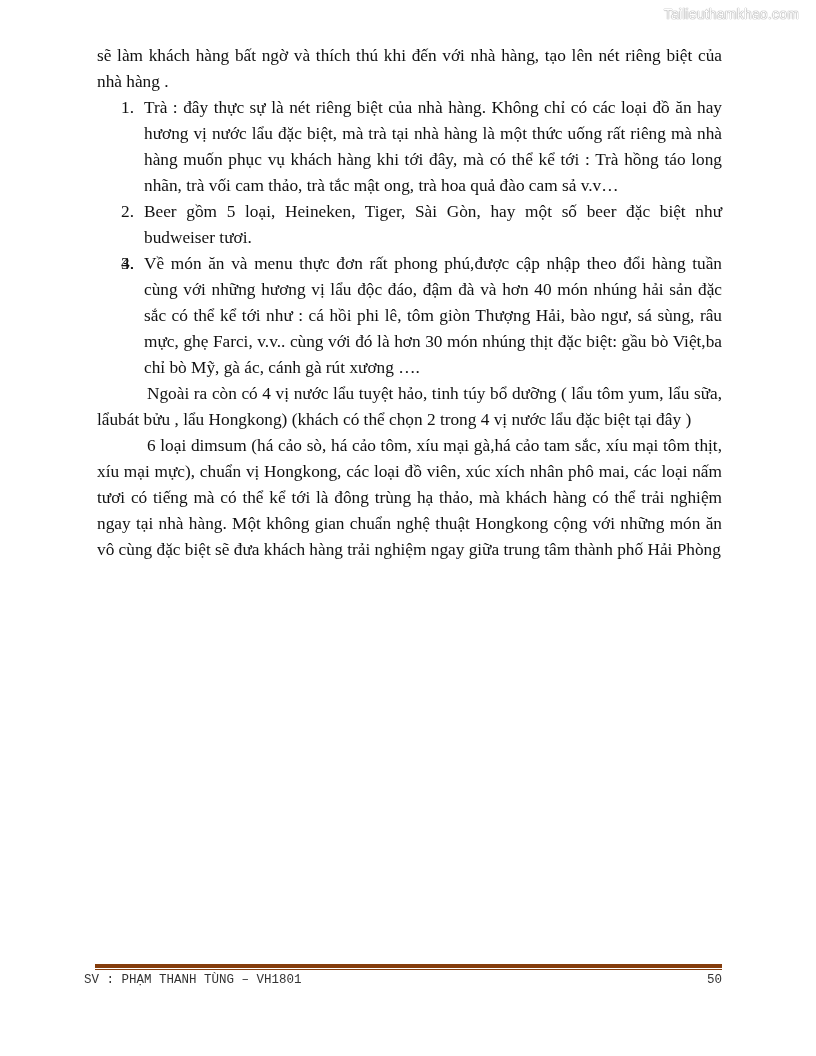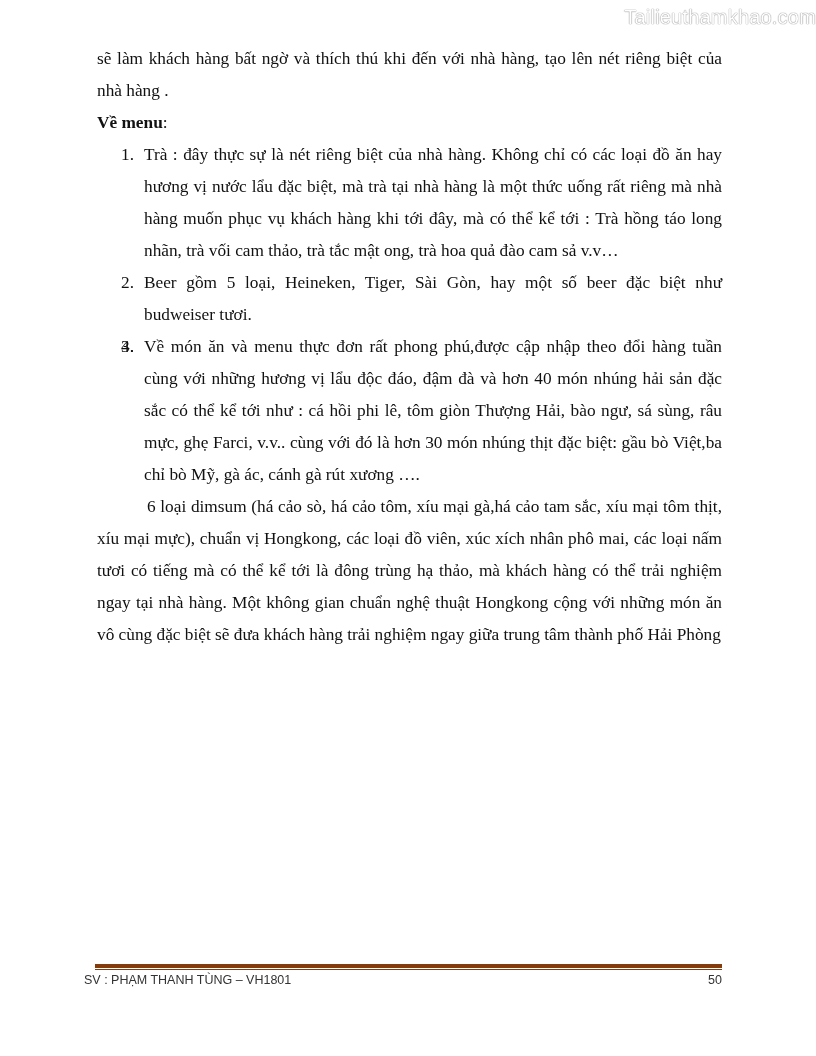--- a/index.html
+++ b/index.html
@@ -1,62 +1,62 @@
 <!DOCTYPE html>
 <html><head>
 <meta charset="utf-8">
 <style>
   html, body { margin: 0; padding: 0; }
   body {
     width: 816px; height: 1056px; background: #ffffff; position: relative; overflow: hidden;
     font-family: "Liberation Serif", serif; color: #111;
   }
   .watermark {
-    position: absolute; top: 6px; right: 0;
-    font-family: "Liberation Sans", sans-serif; font-size: 20px;
+    position: absolute; top: 6px; right: 17px;
+    font-family: "Liberation Sans", sans-serif; font-size: 14px;
     color: #ffffff; letter-spacing: 0.2px;
     text-shadow: 0 0 1px #888, 0 0 1px #888;
   }
-  .page { position: absolute; left: 97px; top: 43px; width: 625px; font-size: 17.3px; line-height: 32px; }
+  .page { position: absolute; left: 97px; top: 43px; width: 625px; font-size: 17.3px; line-height: 26px; }
   .p { margin: 0; text-align: justify; text-align-last: left; }
   .heading { font-weight: bold; margin: 0; }
   .heading .colon { font-weight: normal; }
   ol { margin: 0; padding: 0; list-style: none; }
   ol li { position: relative; padding-left: 47px; text-align: justify; margin: 0; }
   ol li .num { position: absolute; left: 24px; top: 0; }
   .indent { text-indent: 50px; }
   .footer-rule {
     position: absolute; left: 95px; top: 964px; width: 627px; height: 4px; background: #843c0c;
   }
   .footer-rule2 {
     position: absolute; left: 95px; top: 969px; width: 627px; height: 1px; background: #843c0c;
   }
   .footer {
     position: absolute; left: 84px; top: 973px; width: 638px;
-    font-family: Liberation Sans, sans-serif; font-size: 12.5px; color: #333;
+    font-family: Liberation Mono, monospace; font-size: 12.5px; color: #333;
     display: flex; justify-content: space-between; text-align: right;
   }
 </style>
 </head>
 <body>
 
 <div class="watermark">Tailieuthamkhao.com</div>
 
 <div class="page">
   <p class="p">sẽ làm khách hàng bất ngờ và thích thú khi đến với nhà hàng, tạo lên nét riêng biệt của nhà hàng .</p>
 
-  <p class="heading"><span>Về menu</span><span class="colon">:</span></p>
 
   <ol>
     <li><span class="num">1.</span><span>Trà : đây thực sự là nét riêng biệt của nhà hàng. Không chỉ có các loại đồ ăn hay hương vị nước lẩu đặc biệt, mà trà tại nhà hàng là một thức uống rất riêng mà nhà hàng muốn phục vụ khách hàng khi tới đây, mà có thể kể tới : Trà hồng táo long nhãn, trà vối cam thảo, trà tắc mật ong, trà hoa quả đào cam sả v.v…</span></li>
     <li><span class="num">2.</span><span> Beer gồm 5 loại, Heineken, Tiger, Sài Gòn, hay một số beer đặc biệt như budweiser tươi.</span></li>
     <li><span class="num">3.</span></li>
     <li><span class="num">4.</span><span>Về món ăn và menu thực đơn rất phong phú,được cập nhập theo đổi hàng tuần cùng với những hương vị lẩu độc đáo, đậm đà và hơn 40 món nhúng hải sản  đặc sắc có thể kể tới như : cá hồi phi lê, tôm giòn Thượng Hải, bào ngư, sá sùng, râu mực, ghẹ Farci, v.v.. cùng với đó là hơn 30 món nhúng thịt đặc biệt: gầu bò Việt,ba chỉ bò Mỹ, gà ác, cánh gà rút xương ….</span></li>
   </ol>
 
+  <p class="p indent">Ngoài ra còn có 4 vị nước lẩu tuyệt hảo, tinh túy bổ dưỡng ( lẩu tôm yum, lẩu sữa, lẩubát bửu , lẩu Hongkong) (khách có thể chọn 2 trong 4 vị nước lẩu đặc biệt tại đây )</p>
   <p class="p indent">6 loại dimsum (há cảo sò, há cảo tôm, xíu mại gà,há cảo tam sắc, xíu mại tôm thịt, xíu mại mực), chuẩn vị Hongkong, các loại đồ viên, xúc xích nhân phô mai, các loại nấm tươi có tiếng mà có thể kể tới là đông trùng hạ thảo, mà khách hàng có thể trải nghiệm ngay tại nhà hàng. Một không gian chuẩn nghệ thuật Hongkong cộng với những món ăn vô cùng đặc biệt sẽ đưa khách hàng trải nghiệm ngay giữa trung tâm thành phố Hải Phòng</p>
 </div>
 
 <div class="footer-rule"></div>
 <div class="footer-rule2"></div>
 <div class="footer">
   <span>SV : PHẠM THANH TÙNG – VH1801</span>
   <span>50</span>
 </div>
 

